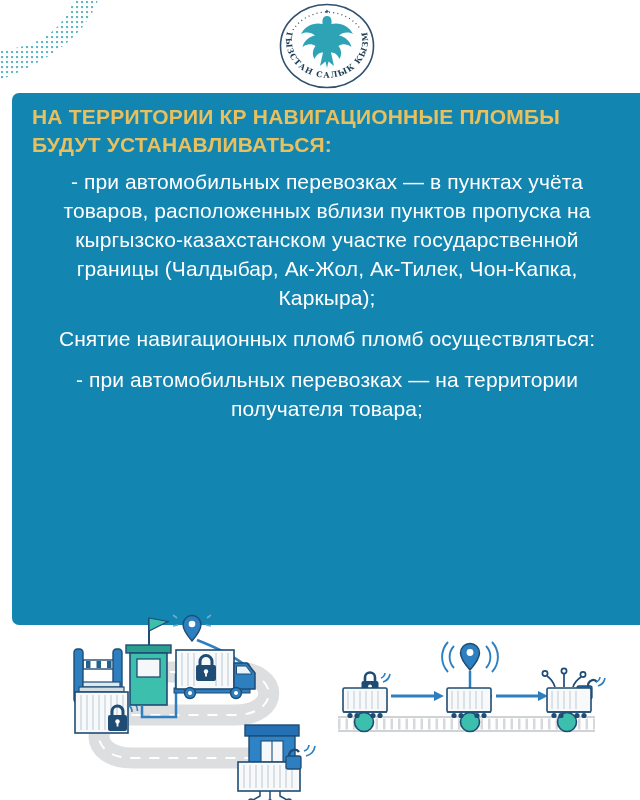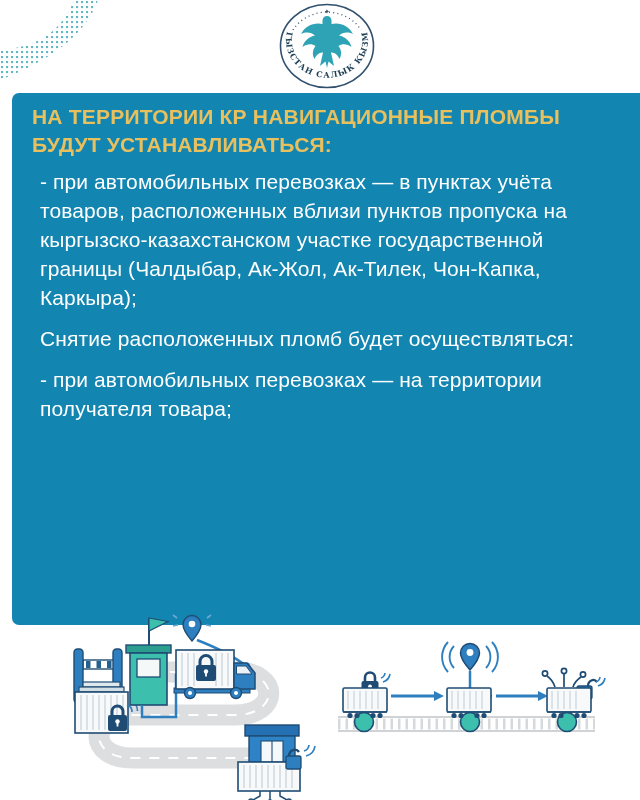--- a/index.html
+++ b/index.html
@@ -4,21 +4,21 @@
 <style>
   html,body{margin:0;padding:0;background:#fff;}
   .page{position:relative;width:640px;height:800px;background:#ffffff;overflow:hidden;
         font-family:"Liberation Sans",sans-serif;}
   .swirl{position:absolute;left:0;top:0;}
   .logo{position:absolute;left:277px;top:2px;}
   .card{position:absolute;left:12px;top:93px;width:640px;height:532px;background:#1385B1;
         border-radius:7px;box-sizing:border-box;padding:10px 38px 0 20px;}
   .card h1{margin:0 0 8px 0;font-size:21px;line-height:28px;font-weight:700;
         color:#E9C05E;letter-spacing:0.2px;text-transform:uppercase;}
-  .card p{margin:0 0 12px 8px;font-size:21px;line-height:29px;color:#FFFFFF;letter-spacing:0.1px;}
+  .card p{margin:0 0 12px 8px;font-size:21px;line-height:29px;color:#FFFFFF;letter-spacing:0.1px;text-align:center;}
   .illu-left{position:absolute;left:20px;top:605px;}
   .illu-right{position:absolute;left:330px;top:638px;}
 </style>
 </head>
 <body>
 
 <div class="page">
 
   <svg class="swirl" width="250" height="95" viewBox="0 0 250 95">
     <defs>
@@ -43,21 +43,21 @@
          C54.5,16 52.5,14 50,14 Z" fill="#2FA3B6"></path>
     <path id="logoArc" d="M10,30 A41,37.5 0 1 0 90,30" fill="none"></path>
     <text font-size="8" fill="#1F4057" letter-spacing="1.1" font-family="DejaVu Serif, serif" font-weight="bold">
       <textPath href="#logoArc" startOffset="50%" text-anchor="middle">КЫРГЫЗСТАН САЛЫК КЫЗМАТЫ</textPath>
     </text>
   </svg>
 
   <div class="card">
     <h1>НА ТЕРРИТОРИИ КР НАВИГАЦИОННЫЕ ПЛОМБЫ БУДУТ УСТАНАВЛИВАТЬСЯ:</h1>
     <p>- при автомобильных перевозках — в пунктах учёта товаров, расположенных вблизи пунктов пропуска на кыргызско-казахстанском участке государственной границы (Чалдыбар, Ак-Жол, Ак-Тилек, Чон-Капка, Каркыра);</p>
-    <p>Снятие расположенных пломб будет осуществляться:</p>
+    <p>Снятие навигационных пломб пломб осуществляться:</p>
     <p> - при автомобильных перевозках — на территории получателя товара;</p>
   </div>
 
   <svg class="illu-left" width="300" height="195" viewBox="0 0 300 195">
 
     <g>
       <path d="M150,67 H215 C260,67 260,110 215,110 H112 C68,110 68,153 112,153 H240" fill="none" stroke="#DCDEE0" stroke-width="21" stroke-linecap="round"></path>
       <path d="M150,67 H215 C260,67 260,110 215,110 H112 C68,110 68,153 112,153 H240" fill="none" stroke="#FFFFFF" stroke-width="2" stroke-dasharray="10 9"></path>
     </g>
 

